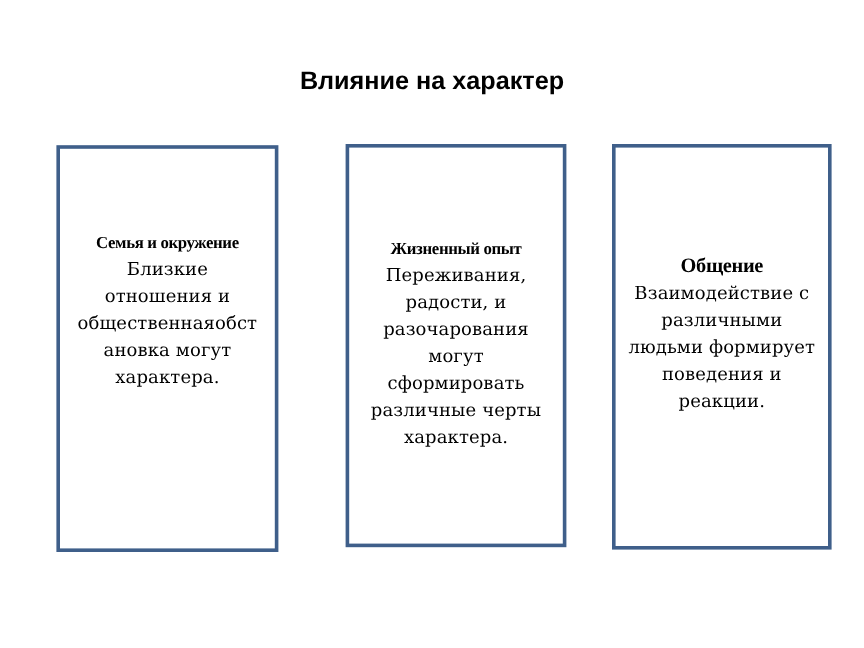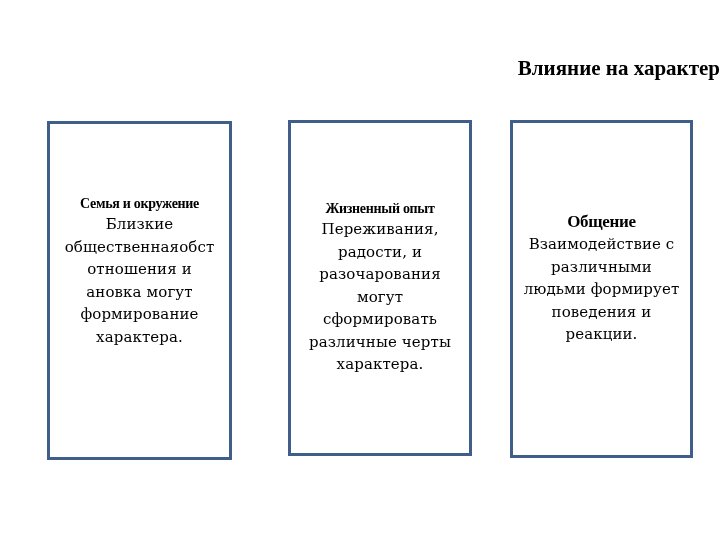--- a/index.html
+++ b/index.html
@@ -13,24 +13,24 @@
     position: relative;
     overflow: hidden;
     font-family: "Liberation Serif", "DejaVu Serif", serif;
     color: #000;
   }
   .title {
     position: absolute;
     top: 56px;
     left: 0;
     width: 720px;
-    text-align: right;
+    text-align: center;
     font-weight: bold;
     font-size: 21px;
-    font-family: Liberation Serif, serif;
+    font-family: Liberation Sans, sans-serif;
   }
   .box {
     position: absolute;
     box-sizing: border-box;
     border: 3px solid #3F5F8A;
     background: #fff;
     display: flex;
     flex-direction: column;
     align-items: center;
     text-align: center;
@@ -62,24 +62,23 @@
 </head>
 <body>
 
 <div class="title">Влияние на характер</div>
 
 <div class="box" style="left:47px; top:121px; width:185px; height:339px;">
   <div class="inner" style="top:70px;">
     <div class="box-heading">Семья и окружение</div>
     <div class="box-body">
       <div>Близкие</div>
+      <div>отношения и</div>
       <div>общественнаяобст</div>
-      <div>отношения и</div>
       <div>ановка могут</div>
-      <div>формирование</div>
       <div>характера.</div>
     </div>
   </div>
 </div>
 
 <div class="box" style="left:288px; top:120px; width:184px; height:336px;">
   <div class="inner" style="top:76px;">
     <div class="box-heading">Жизненный опыт</div>
     <div class="box-body">
       <div>Переживания,</div>

